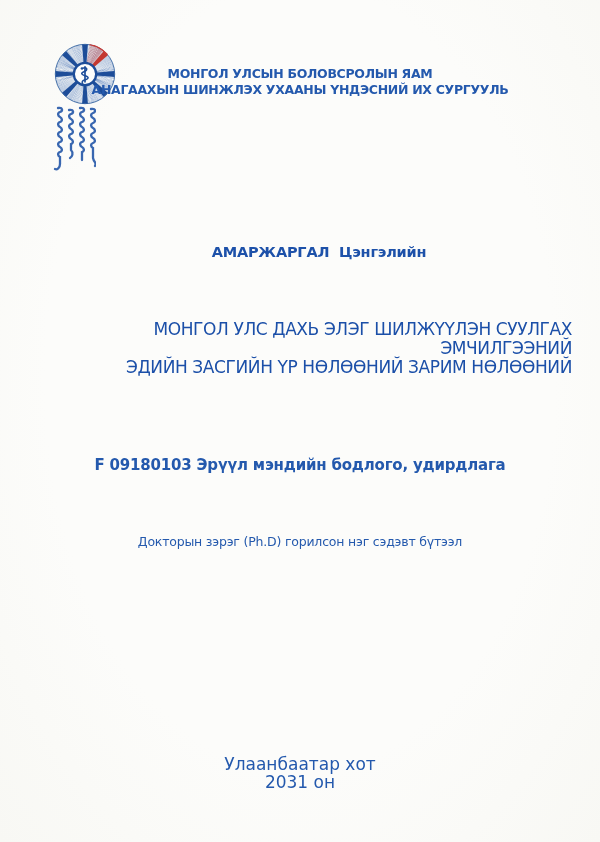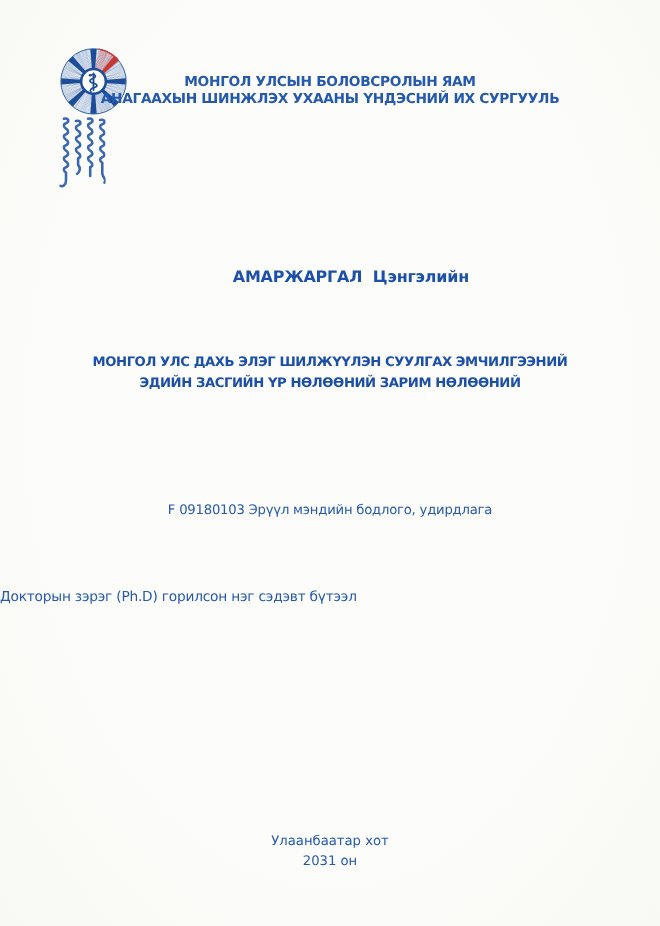--- a/index.html
+++ b/index.html
@@ -28,37 +28,38 @@
     font-size:12.5px;color:#2459ad;letter-spacing:-0.1px;
   }
   .author{
     position:absolute;left:0;right:0;top:244px;
     text-align:center;font-weight:700;
     font-size:14.5px;letter-spacing:-0.2px;
     color:#1d51a9;white-space:pre-wrap;margin-left:38px;
   }
   .title{
     position:absolute;left:28px;right:28px;top:320px;
-    text-align:center;font-weight:700;
-    font-size:12px;line-height:19px;letter-spacing:-0.4px;
+    text-align:right;font-weight:400;
+    font-size:17px;line-height:19px;letter-spacing:-0.4px;
     color:#1b4fa8;
   }
   .program{
     position:absolute;left:0;right:0;top:456px;
-    text-align:center;font-size:12px;letter-spacing:-0.2px;
+    text-align:center;font-size:15px;letter-spacing:-0.2px;
     color:#2459ad;
+    font-weight:bold;
   }
   .degree{
     position:absolute;left:0;right:0;top:534px;
-    text-align:left;font-size:12.5px;letter-spacing:-0.2px;
+    text-align:center;font-size:12.5px;letter-spacing:-0.2px;
     color:#2459ad;
   }
   .footer{
     position:absolute;left:0;right:0;top:755px;
-    text-align:center;font-size:12px;line-height:18px;
+    text-align:center;font-size:17px;line-height:18px;
     color:#2459ad;
   }
 </style>
 </head>
 <body>
 
 <div class="page">
 
   <div class="logo-wrap">
     <svg width="62" height="62" viewBox="0 0 62 62" aria-hidden="true">

